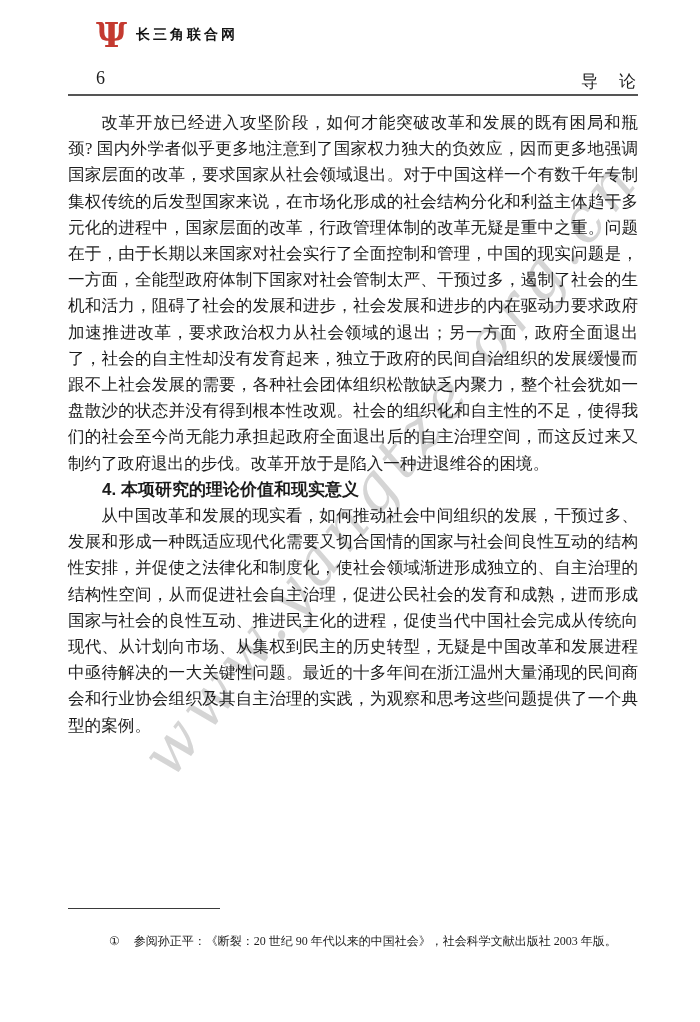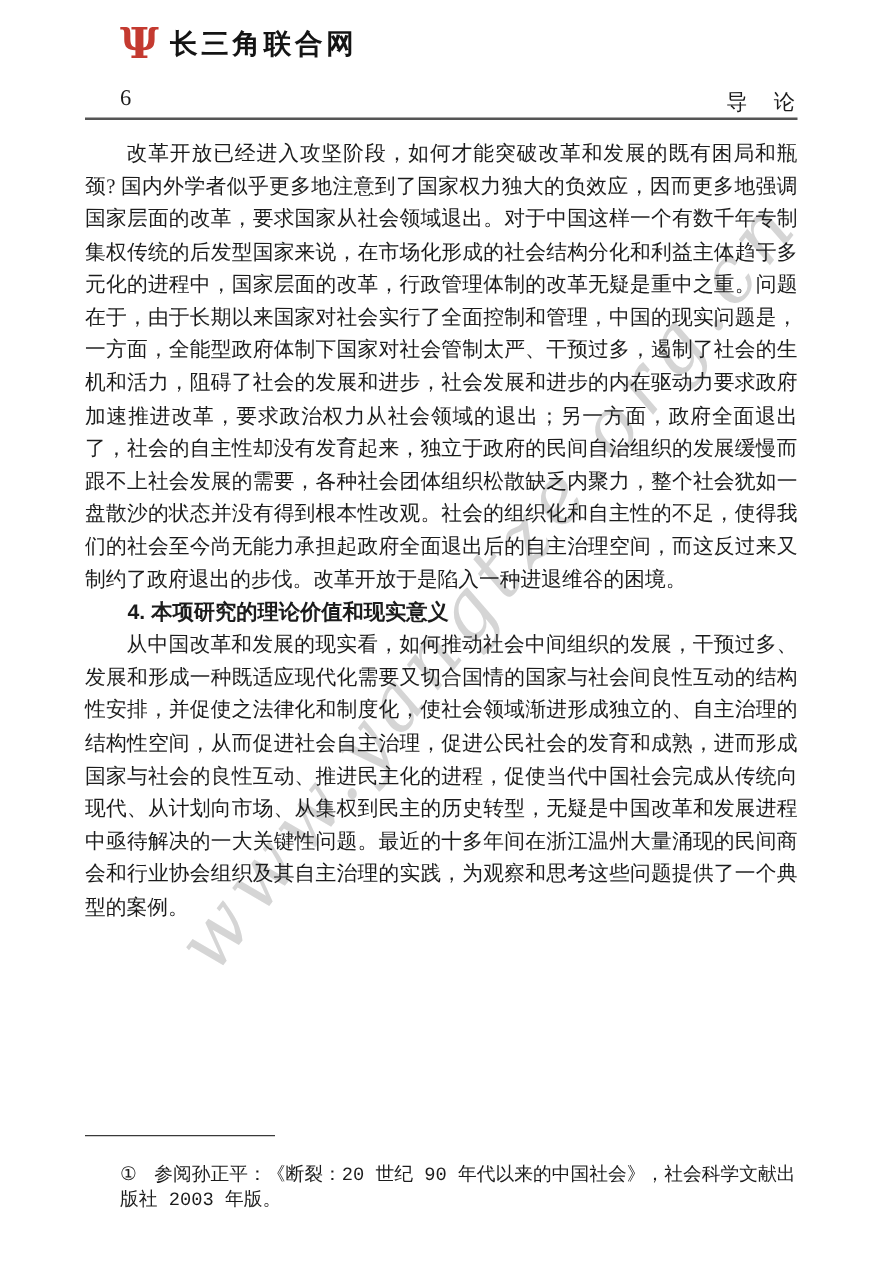--- a/index.html
+++ b/index.html
@@ -15,35 +15,35 @@
     font-size:62px; font-style:italic; letter-spacing:7px;
     color:#cbcbcb; opacity:.8;
     font-family:"DejaVu Serif",serif; pointer-events:none; white-space:nowrap;
   }
   .logo-row { position:absolute; top:18px; left:96px; display:flex; align-items:center; gap:9px; }
   .logo-glyph {
     color:#c43a30; font-size:34px; line-height:1; font-weight:bold;
     font-family:"DejaVu Serif",serif;
   }
   .logo-name {
-    font-size:22px; font-weight:bold; letter-spacing:3px; color:#141414;
+    font-size:14px; font-weight:bold; letter-spacing:3px; color:#141414;
     font-family:"Liberation Sans","DejaVu Sans",sans-serif;
   }
   .header { position:absolute; top:64px; left:68px; right:62px; height:32px; border-bottom:2px solid #555; }
   .page-num { position:absolute; left:28px; top:4px; font-size:18px; }
   .head-title { position:absolute; left:0; right:0; top:6px; text-align:right; font-size:17px; letter-spacing:2px; }
   .body-text { position:absolute; top:110px; left:68px; right:62px; font-size:16.6px; line-height:26.2px; text-align:justify; }
   .para { text-indent:2em; }
   .para.cont { text-indent:0; }
   .sec-heading {
     text-indent:2em; font-weight:bold; font-size:17px;
     font-family:"Liberation Sans","DejaVu Sans",sans-serif;
   }
   .footnote-sep { position:absolute; top:908px; left:68px; width:152px; border-top:1.5px solid #3a3a3a; }
-  .footnote { position:absolute; top:931px; left:96px; right:62px; font-size:15px; line-height:20px;font-family:Liberation Mono, monospace; }
+  .footnote { position:absolute; top:931px; left:109px; right:62px; font-size:12px; line-height:20px; }
   .fn-marker { margin-right:14px; }
 </style>
 </head>
 <body>
 
 <div class="page">
 
   <div class="watermark">www.yangtze.org.cn</div>
 
   <div class="logo-row">

